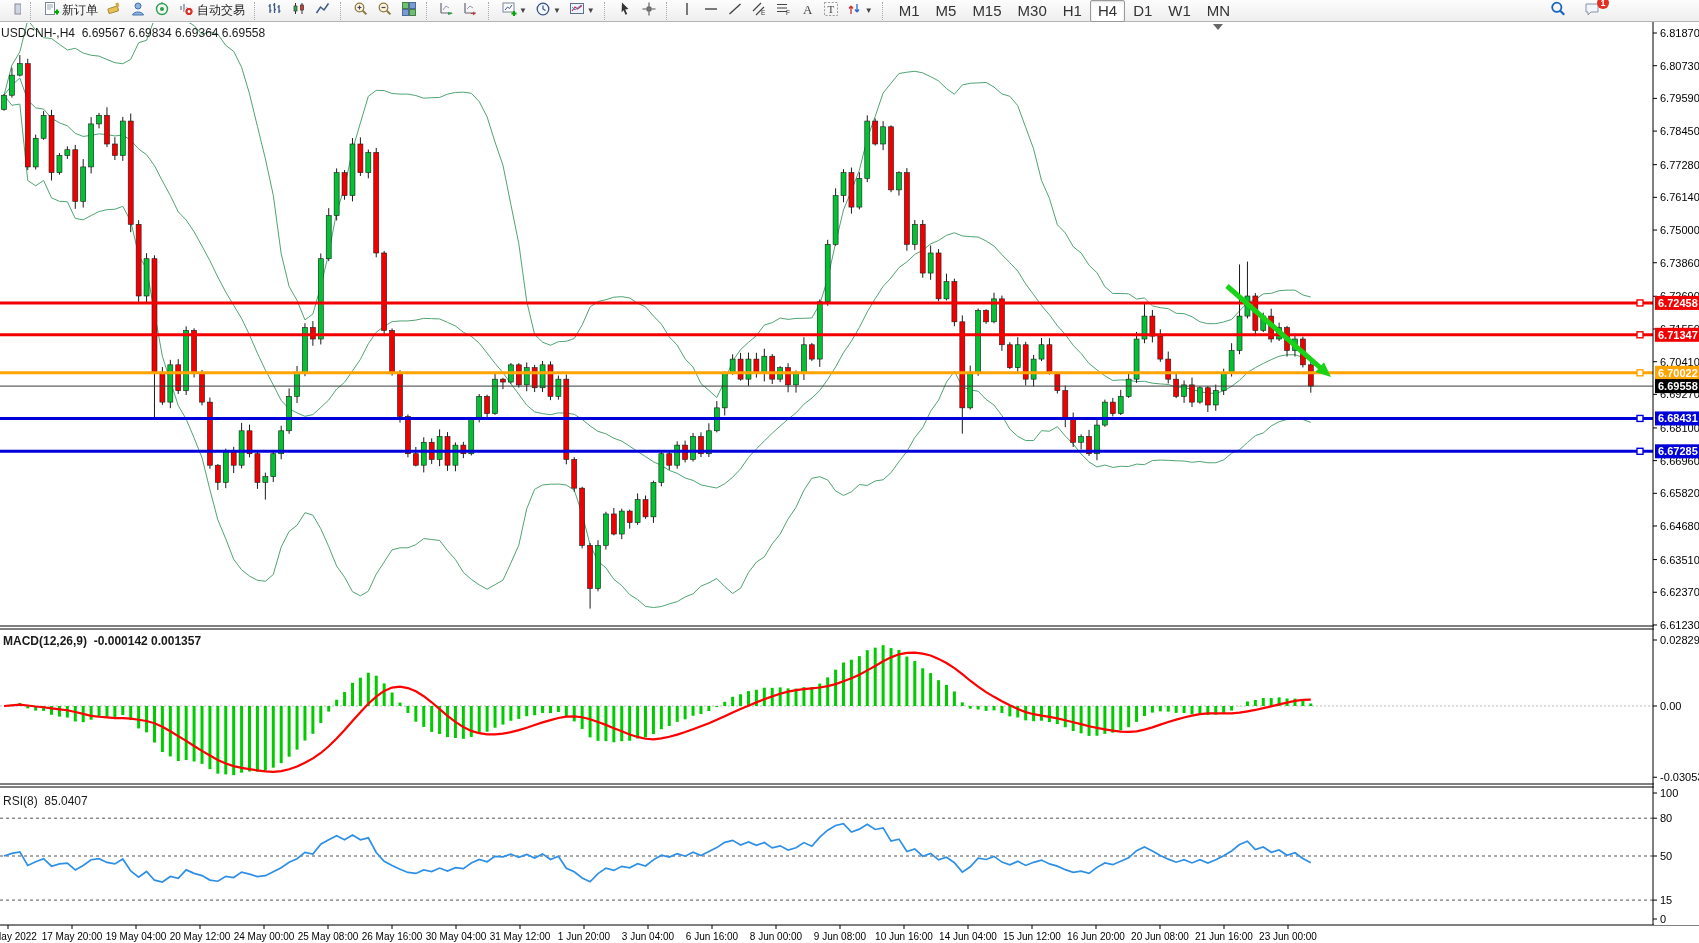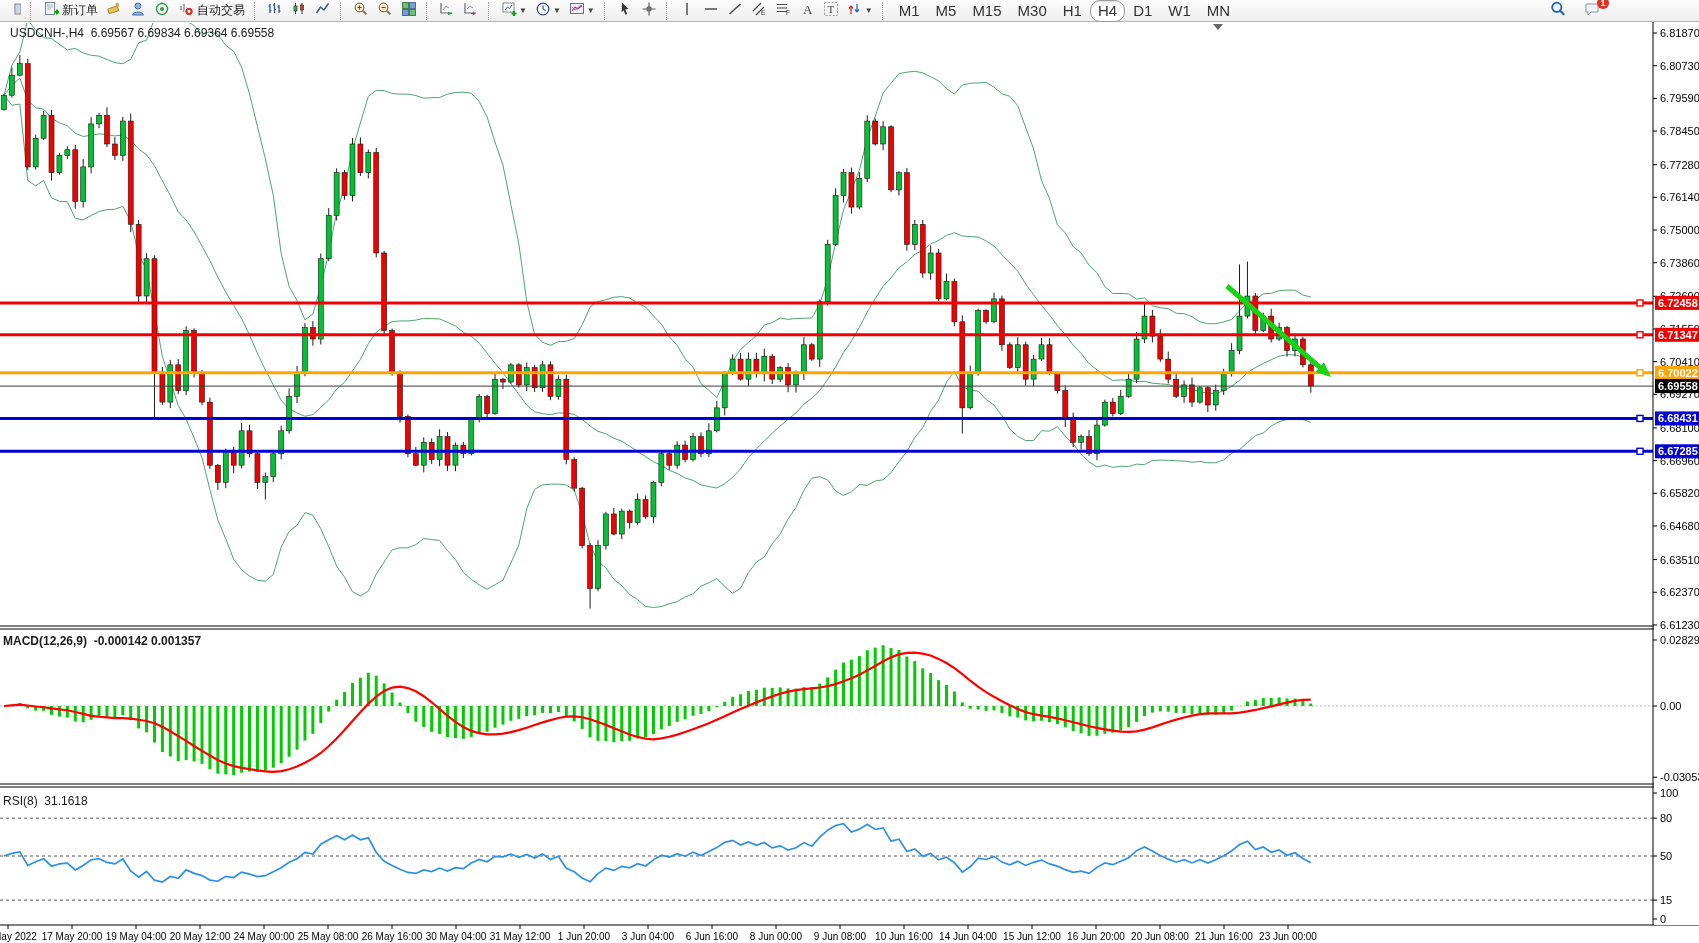--- a/index.html
+++ b/index.html
@@ -10,30 +10,30 @@
     background:linear-gradient(#fdfdfd,#eee);border-bottom:1px solid #b4b4b4;
     display:flex;align-items:center;box-sizing:border-box;}
   .tb-group{display:flex;align-items:center;height:22px;padding:0 1px;}
   .tb-sep{width:5px;height:18px;border-left:1px dotted #aaa;margin:0 2px 0 4px;}
   .tb-btn{display:flex;align-items:center;height:20px;padding:0 3px;border:1px solid transparent;
     border-radius:2px;cursor:default;}
   .tb-btn .lbl{font-size:12px;color:#222;margin-left:3px;white-space:nowrap;}
   .tb-btn .dd{font-size:8px;color:#444;margin-left:2px;}
   .tf-btn{font-size:15px;color:#333;padding:2px 7px;height:16px;line-height:16px;
     border:1px solid transparent;}
-  .tf-btn.active{background:#fff;border:1px solid #9a9a9a;border-radius:10px;
+  .tf-btn.active{background:#fff;border:1px solid #9a9a9a;border-radius:2px;
     box-shadow:inset 0 1px 2px rgba(0,0,0,.15);}
   .tb-right{margin-left:auto;display:flex;align-items:center;padding-right:95px;}
   .badge{position:absolute;top:-4px;right:-6px;background:#e33022;color:#fff;font-size:9px;
     min-width:12px;height:12px;border-radius:7px;text-align:center;line-height:12px;font-weight:bold;}
   .chat-wrap{position:relative;margin-left:10px;}
   
   #chartwrap{position:absolute;left:0;top:22px;width:1699px;height:921px;}
   .overlay{position:absolute;font-size:12px;color:#1a1a1a;white-space:nowrap;pointer-events:none;}
-  #title-line{left:10px;top:4px;}
+  #title-line{left:1px;top:4px;}
   #macd-line{left:3px;top:612px;font-weight:bold;}
   #rsi-line{left:3px;top:772px;}
 </style>
 </head>
 <body>
 <div id="app">
 
   <div id="toolbar">
       <div class="tb-group">
         <div class="tb-btn">
@@ -919,16 +919,16 @@
     <div class="overlay" id="title-line">
       <span>USDCNH-,H4</span>&nbsp;
       <span>6.69567  6.69834  6.69364  6.69558</span>
     </div>
     <div class="overlay" id="macd-line">
       <span>MACD(12,26,9)</span>&nbsp;
       <span>-0.000142 0.001357</span>
     </div>
     <div class="overlay" id="rsi-line">
       <span>RSI(8)</span>&nbsp;
-      <span>31.1618</span>
+      <span>85.0407</span>
     </div>
   </div>
 </div>
 
 </body></html>

